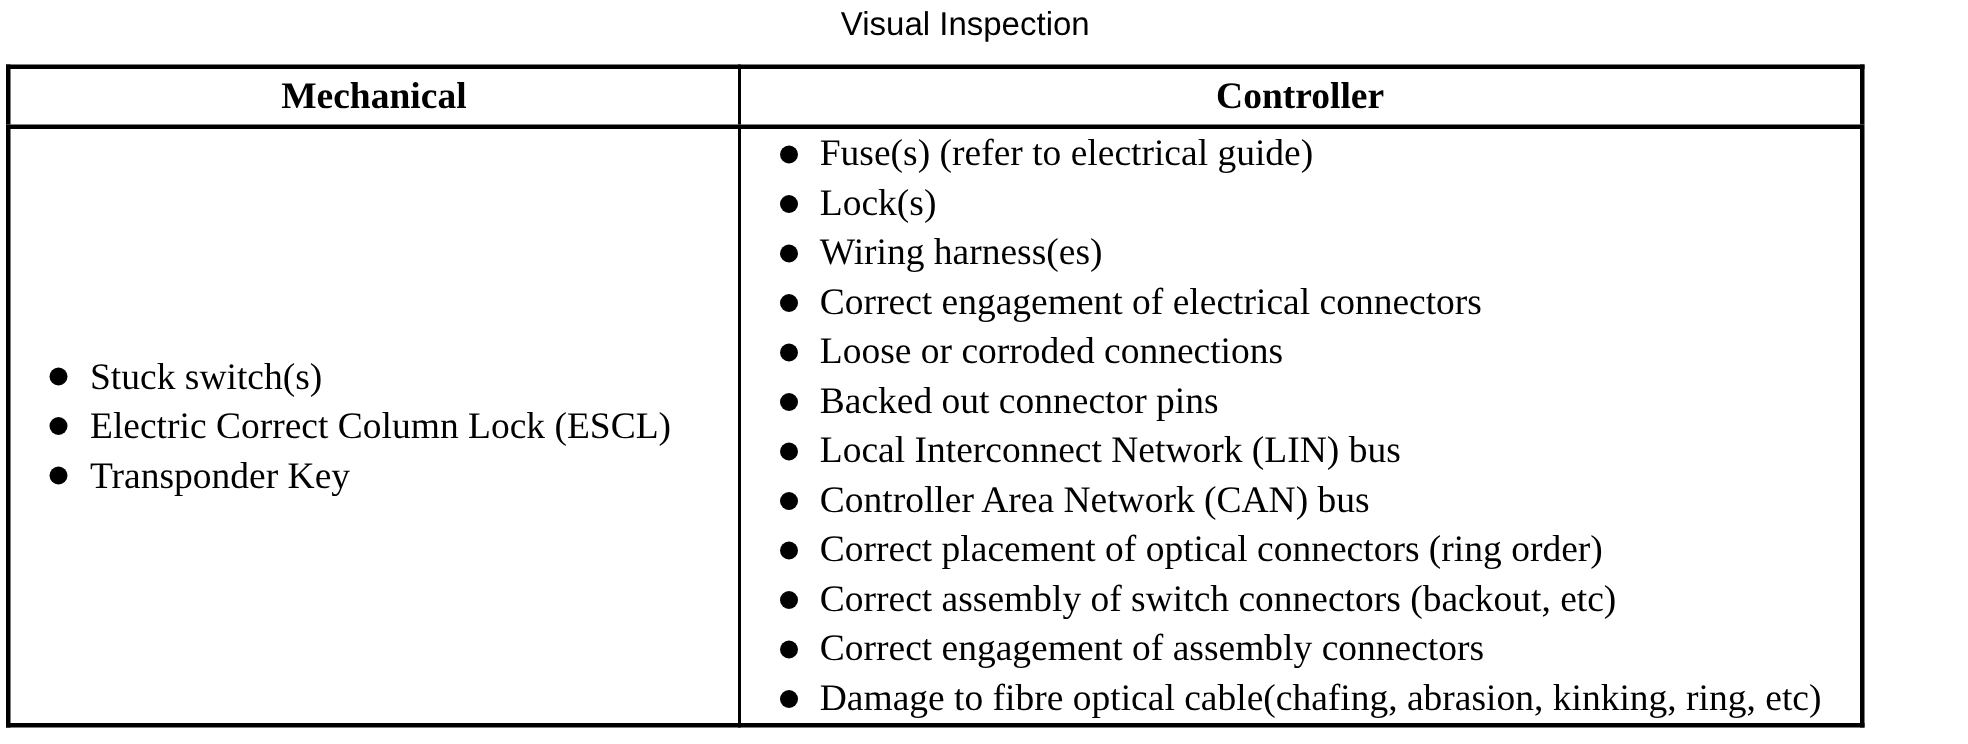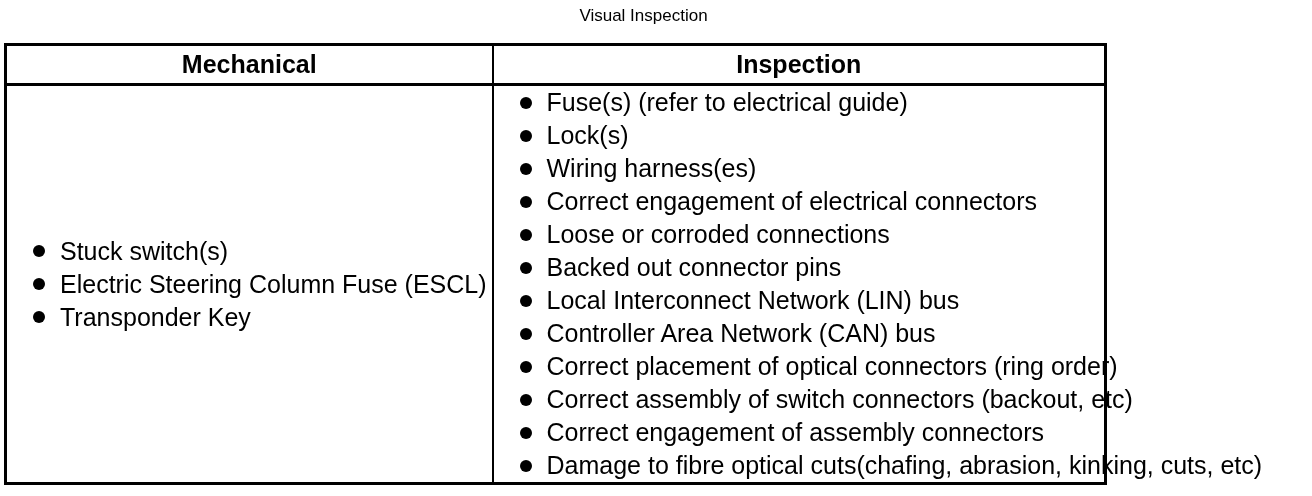--- a/index.html
+++ b/index.html
@@ -10,30 +10,31 @@
     height: 496px;
     background: #ffffff;
     color: #000000;
     font-family: "Liberation Sans", sans-serif;
     overflow: hidden;
   }
   .doc-title {
     width: 1279px;
     margin: 2px 0 0 4px;
     text-align: center;
-    font-size: 17px;
+    font-size: 22px;
     line-height: 28px;
     font-weight: normal;
   }
   table.inspection-table {
     border-collapse: collapse;
     table-layout: fixed;
-    width: 1103px;
+    width: 1239px;
     margin: 13px 0 0 4px;
     border: 3px solid #000000;
+    font-family: Liberation Serif, serif;
   }
   .inspection-table th {
     border-bottom: 3px solid #000000;
     height: 40px;
     padding: 0;
     font-size: 25px;
     font-weight: bold;
     text-align: center;
     vertical-align: middle;
   }
@@ -74,34 +75,34 @@
 </style>
 </head>
 <body>
 
 <div class="doc-title">Visual Inspection</div>
 
 <table class="inspection-table">
   <thead>
     <tr>
       <th class="col-mechanical">Mechanical</th>
-      <th class="col-electrical">Inspection</th>
+      <th class="col-electrical">Controller</th>
     </tr>
   </thead>
   <tbody>
     <tr>
       <td class="cell-mechanical">
         <ul class="bullet-list">
           <li class="bullet-item">
             <span class="bullet"></span>
             <span class="item-text">Stuck switch(s)</span>
           </li>
           <li class="bullet-item">
             <span class="bullet"></span>
-            <span class="item-text">Electric Steering Column Fuse (ESCL)</span>
+            <span class="item-text">Electric Correct Column Lock (ESCL)</span>
           </li>
           <li class="bullet-item">
             <span class="bullet"></span>
             <span class="item-text">Transponder Key</span>
           </li>
         </ul>
       </td>
       <td class="cell-electrical">
         <ul class="bullet-list">
           <li class="bullet-item">
@@ -143,19 +144,19 @@
           <li class="bullet-item">
             <span class="bullet"></span>
             <span class="item-text">Correct assembly of switch connectors (backout, etc)</span>
           </li>
           <li class="bullet-item">
             <span class="bullet"></span>
             <span class="item-text">Correct engagement of assembly connectors</span>
           </li>
           <li class="bullet-item">
             <span class="bullet"></span>
-            <span class="item-text">Damage to fibre optical cuts(chafing, abrasion, kinking, cuts, etc)</span>
+            <span class="item-text">Damage to fibre optical cable(chafing, abrasion, kinking, ring, etc)</span>
           </li>
         </ul>
       </td>
     </tr>
   </tbody>
 </table>
 
 </body></html>

